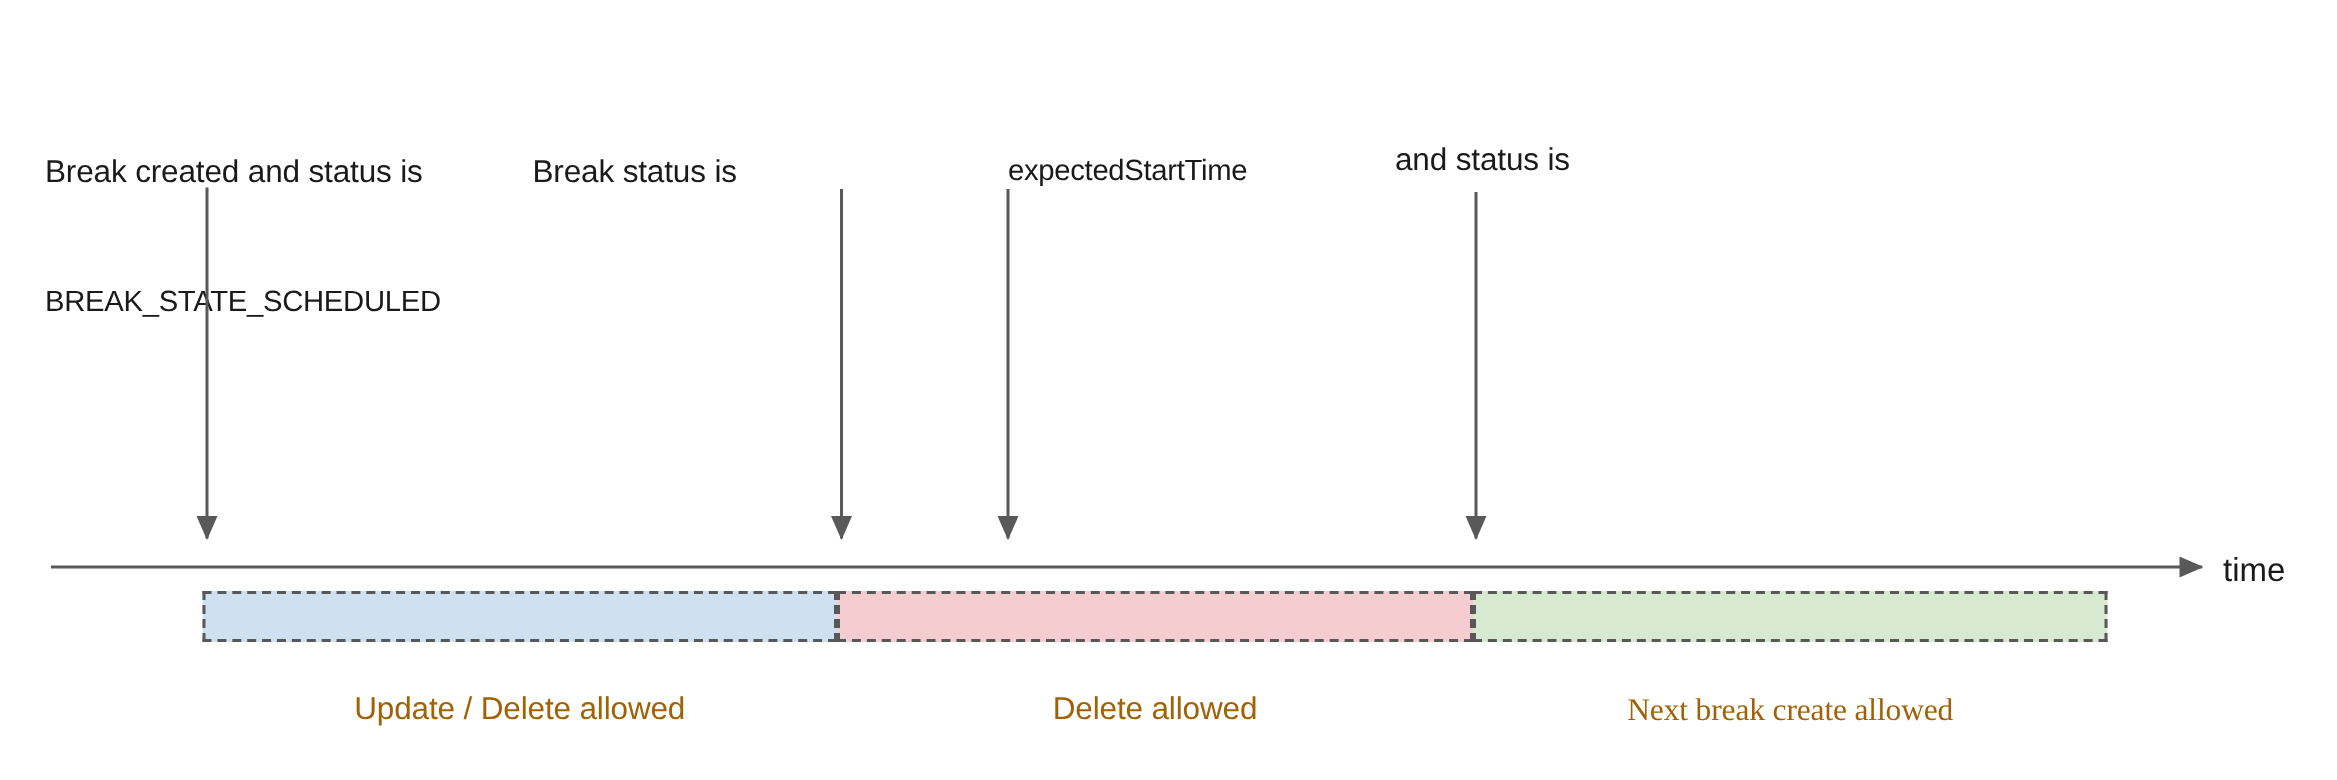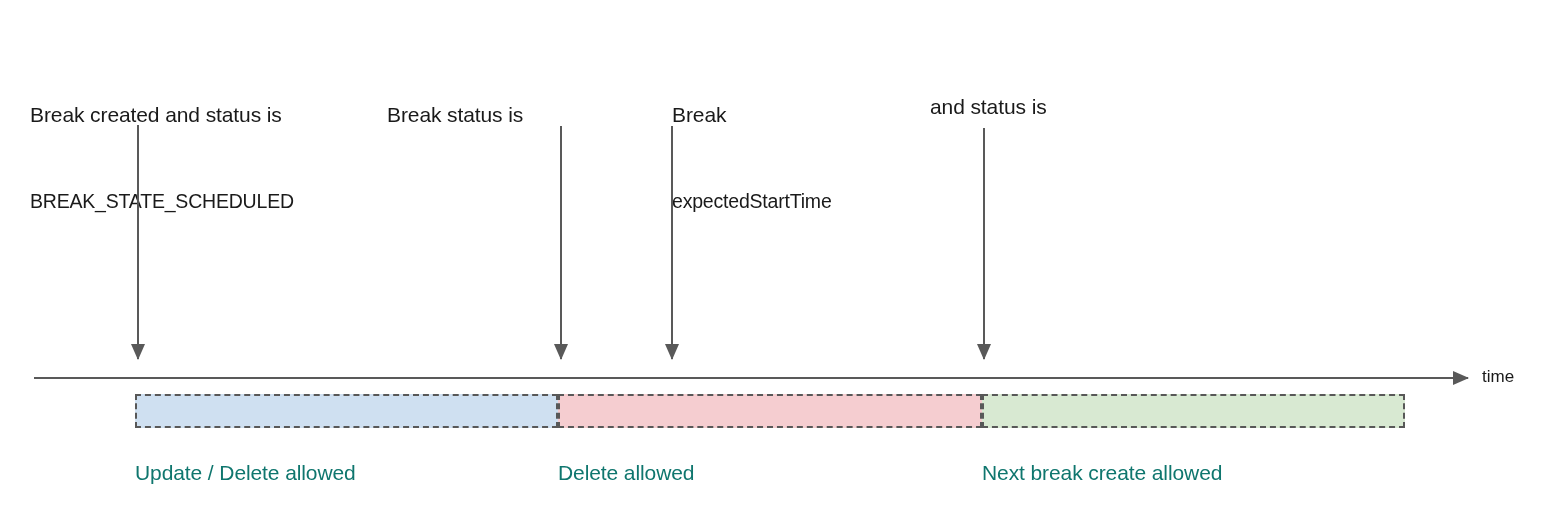--- a/index.html
+++ b/index.html
@@ -82,59 +82,58 @@
     top: 0;
     width: 0;
     height: 0;
     border-top: 7px solid transparent;
     border-bottom: 7px solid transparent;
     border-left: 16px solid #595959;
   }
   #time-axis-label {
     position: absolute;
     font-family: "Liberation Sans", sans-serif;
-    font-size: 17px;
+    font-size: 22px;
     color: #1a1a1a;
   }
 
   
   .phase-bar {
     position: absolute;
     top: 394px;
     height: 34px;
     box-sizing: border-box;
     border: 2px dashed #585858;
   }
 
   
   .phase-caption {
     position: absolute;
-    text-align: left;
+    text-align: center;
     font-family: "Liberation Sans", sans-serif;
     font-size: 21px;
-    color: #0f766e;
+    color: #a16207;
     letter-spacing: -0.1px;
   }
 </style>
 </head>
 <body>
 
 <div id="canvas">
 
   <div class="annotation" style="left:30px; top:42px;">
     <span class="sans">Break created and status is</span>
     <span class="mono">BREAK_STATE_SCHEDULED</span>
   </div>
 
-  <div class="annotation" style="left:355px; top:42px;margin-left:32px;">
+  <div class="annotation" style="left:355px; top:42px;">
     <span class="sans">Break status is</span>
   </div>
 
   <div class="annotation" style="left:672px; top:42px;">
-    <span class="sans">Break</span>
     <span class="mono">expectedStartTime</span>
   </div>
 
   <div class="annotation" style="left:930px; top:34px;">
     <span class="sans">and status is</span>
   </div>
 
   <div class="event-arrow" style="left:131px; top:125px; height:234px;">
     <div class="shaft"></div>
     <div class="head"></div>
@@ -160,15 +159,15 @@
     <div class="axis-head"></div>
   </div>
   <div id="time-axis-label" style="left:1482px; top:367px;">time</div>
 
   <div class="phase-bar" style="left:135px; width:423px; background:#cfe0f1;"></div>
   <div class="phase-bar" style="left:558px; width:424px; background:#f5cdd0;"></div>
   <div class="phase-bar" style="left:982px; width:423px; background:#d8e9d2;"></div>
 
   <div class="phase-caption" style="left:135px; width:423px; top:461px;">Update / Delete allowed</div>
   <div class="phase-caption" style="left:558px; width:424px; top:461px;">Delete allowed</div>
-  <div class="phase-caption" style="left:982px; width:423px; top:461px;">Next break create allowed</div>
+  <div class="phase-caption" style="left:982px; width:423px; top:461px;font-family:Liberation Serif, serif;">Next break create allowed</div>
 
 </div>
 
 </body></html>

